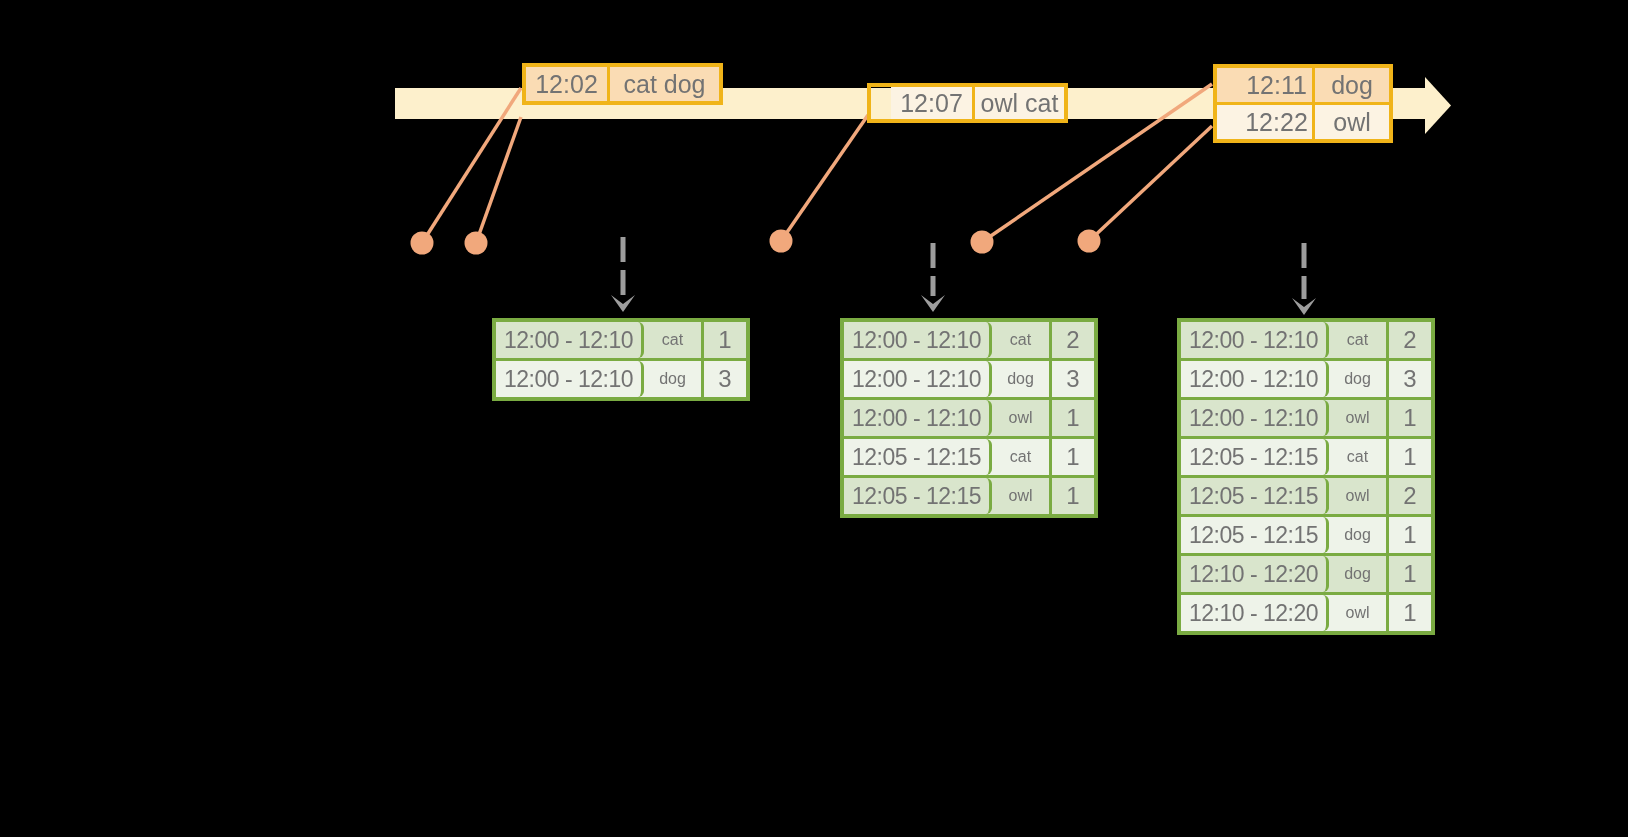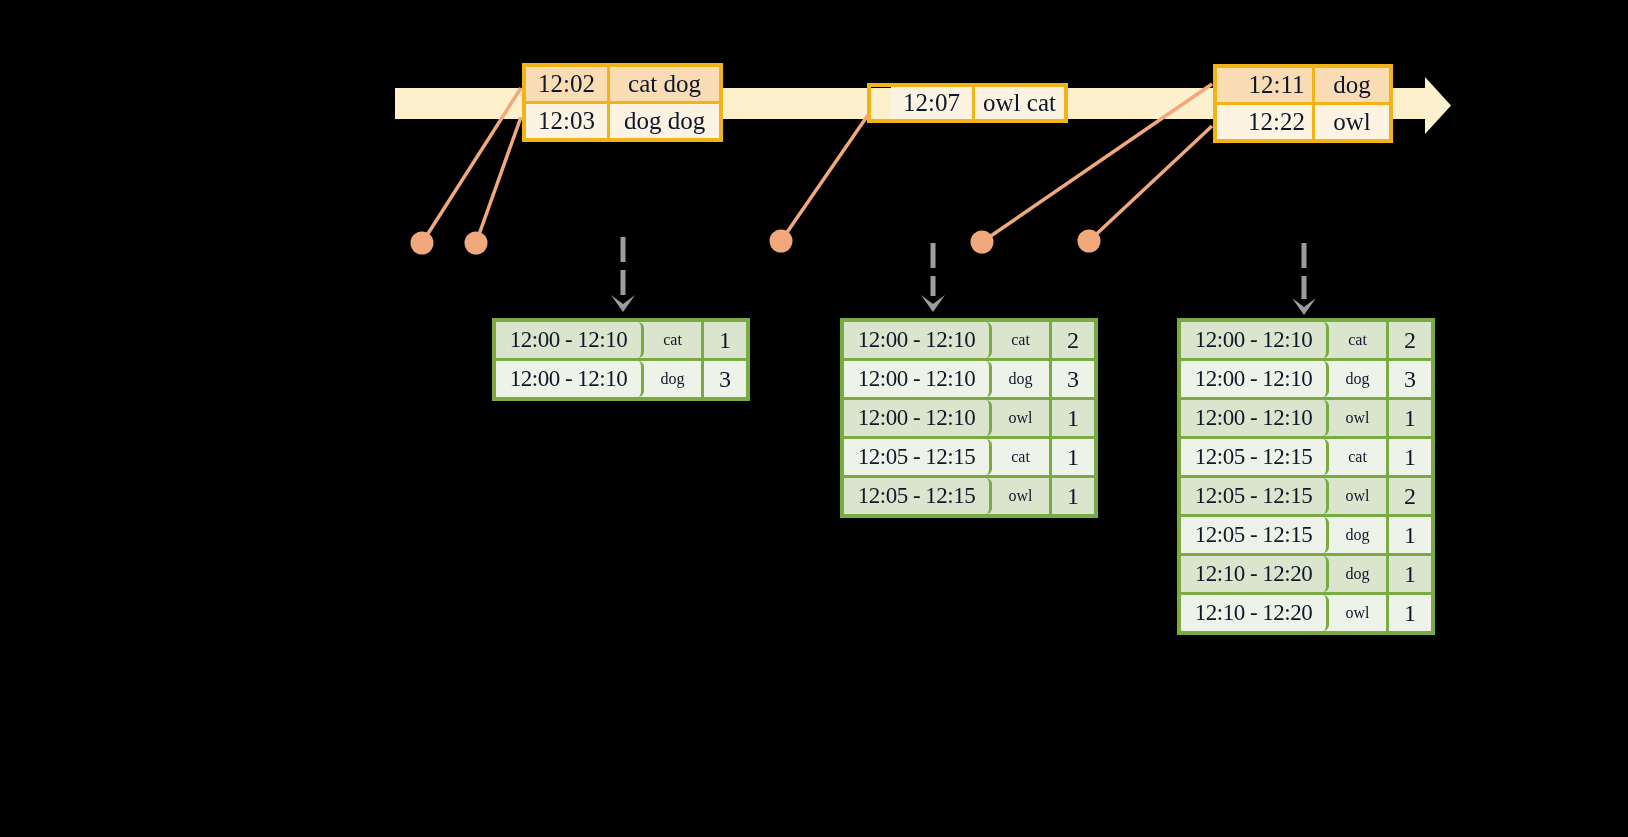--- a/index.html
+++ b/index.html
@@ -1,17 +1,17 @@
 <!DOCTYPE html>
 <html><head>
 <meta charset="utf-8">
 <style>
   html,body{margin:0;padding:0;background:#000;}
   #stage{position:relative;width:1628px;height:704px;background:#000;overflow:hidden;
-         font-family:Liberation Serif, serif;color:#0f172a;}
+         font-family:Liberation Sans, sans-serif;color:#737373;}
   #layer-svg{position:absolute;left:0;top:0;z-index:1;}
 
   
   .event-box{position:absolute;z-index:2;border:4px solid #f0b419;box-sizing:border-box;}
   .event-row{display:flex;height:34px;}
   .event-box.single .event-row{height:32px;}
   .event-row + .event-row{border-top:3px solid #f0b419;}
   .event-row .cell{display:flex;align-items:center;justify-content:center;
                    font-size:25px;white-space:nowrap;}
   .event-row .time{width:81px;border-right:3px solid #f0b419;flex:none;}
@@ -67,24 +67,20 @@
       <path d="M611,295 L623,312 L635,295 L623,304 Z"></path>
       <path d="M921,295 L933,312 L945,295 L933,304 Z"></path>
       <path d="M1292,298 L1304,315 L1316,298 L1304,307 Z"></path>
     </g>
   </svg>
 
   <div class="event-box" style="left:522px;top:63px;width:201px;">
     <div class="event-row shade-dark">
       <div class="cell time">12:02</div>
       <div class="cell words">cat dog</div>
-    </div>
-    <div class="event-row shade-light">
-      <div class="cell time">12:03</div>
-      <div class="cell words">dog dog</div>
     </div>
   </div>
 
   <div class="event-box single" style="left:867px;top:83px;width:201px;padding-left:20px;">
     <div class="event-row shade-light">
       <div class="cell time">12:07</div>
       <div class="cell words">owl cat</div>
     </div>
   </div>
 

